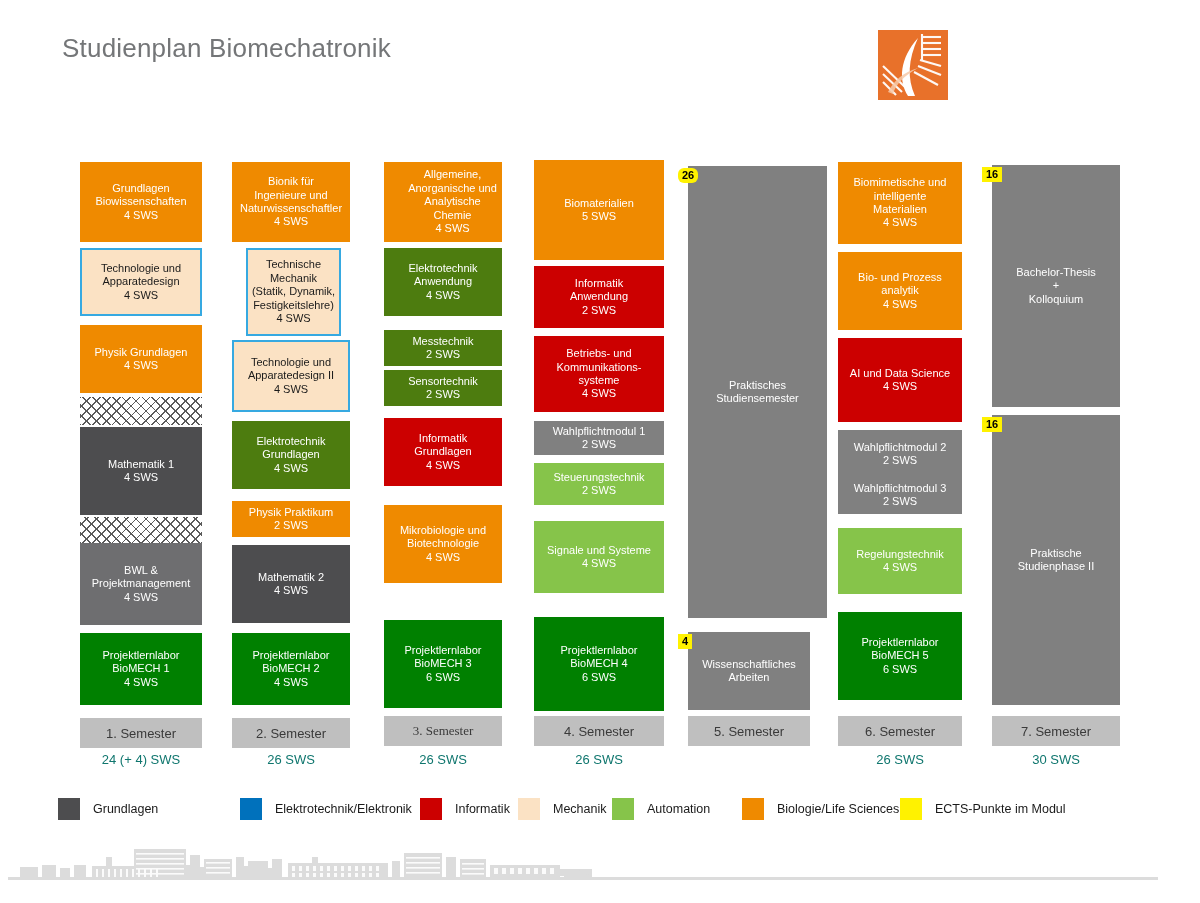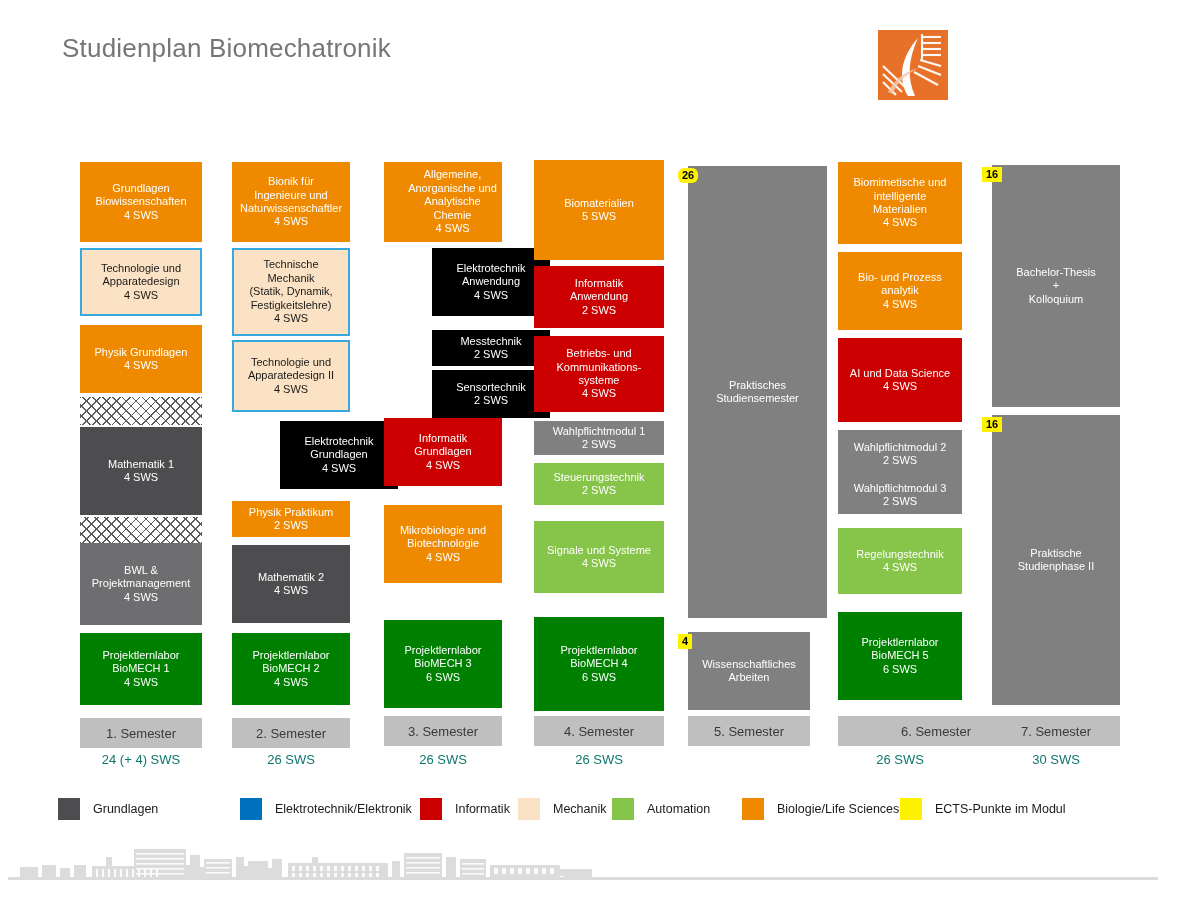--- a/index.html
+++ b/index.html
@@ -31,21 +31,21 @@
     text-align:center;
     font-size:11px;line-height:13.4px;
     color:#ffffff;
     padding:2px 3px;
     white-space:pre-line;
   }
   .b-bio{background:#EF8A00;}
   .b-grundlagen{background:#4D4D4F;}
   .b-grundlagen-light{background:#6E6E70;}
   .b-gray-mid{background:#808080;}
-  .b-et{background:#000000;margin-left:48px;}
+  .b-et{background:#4d7c0f;}
   .b-info{background:#CC0000;}
   .b-auto{background:#86C44A;}
   .b-proj{background:#008000;}
   .b-mech{background:#FBE2C4;border:2px solid #36A9E1;color:#1a1a1a;}
 
   .hatch{
     position:absolute;
     background-color:#ffffff;
     background-image:
       repeating-linear-gradient(45deg,#5a5a5a 0 1.2px,transparent 1.2px 7px),
@@ -131,21 +131,21 @@
 4 SWS</div>
       <div class="block b-proj" style="left: 80px; top: 633px; width: 122px; height: 72px;">Projektlernlabor
 BioMECH 1
 4 SWS</div>
       <div class="sem-label" style="left: 80px; top: 718px; width: 122px;">1. Semester</div>
       <div class="sem-total" style="left: 80px; top: 752px; width: 122px;">24 (+ 4) SWS</div>
       <div class="block b-bio" style="left: 232px; top: 162px; width: 118px; height: 80px;">Bionik für
 Ingenieure und
 Naturwissenschaftler
 4 SWS</div>
-      <div class="block b-mech" style="left: 232px; top: 248px; width: 118px; height: 88px;">Technische
+      <div class="block b-mech" style="left: 246px; top: 248px; width: 95px; height: 88px;">Technische
 Mechanik
 (Statik, Dynamik,
 Festigkeitslehre)
 4 SWS</div>
       <div class="block b-mech" style="left: 232px; top: 340px; width: 118px; height: 72px;">Technologie und
 Apparatedesign II
 4 SWS</div>
       <div class="block b-et" style="left: 232px; top: 421px; width: 118px; height: 68px;">Elektrotechnik
 Grundlagen
 4  SWS</div>
@@ -160,32 +160,32 @@
       <div class="sem-total" style="left: 232px; top: 752px; width: 118px;">26 SWS</div>
       <div class="block b-bio" style="left: 384px; top: 162px; width: 118px; height: 80px; padding-left: 22px;">Allgemeine,
 Anorganische und
 Analytische Chemie
 4 SWS</div>
       <div class="block b-et" style="left: 384px; top: 248px; width: 118px; height: 68px;">Elektrotechnik
 Anwendung
 4 SWS</div>
       <div class="block b-et" style="left: 384px; top: 330px; width: 118px; height: 36px;">Messtechnik
 2  SWS</div>
-      <div class="block b-et" style="left: 384px; top: 370px; width: 118px; height: 48px;">Sensortechnik
+      <div class="block b-et" style="left: 384px; top: 370px; width: 118px; height: 36px;">Sensortechnik
 2  SWS</div>
       <div class="block b-info" style="left: 384px; top: 418px; width: 118px; height: 68px;">Informatik
 Grundlagen
 4 SWS</div>
       <div class="block b-bio" style="left: 384px; top: 505px; width: 118px; height: 78px;">Mikrobiologie und
 Biotechnologie
 4 SWS</div>
       <div class="block b-proj" style="left: 384px; top: 620px; width: 118px; height: 88px;">Projektlernlabor
 BioMECH 3
 6 SWS</div>
-      <div class="sem-label" style="left: 384px; top: 716px; width: 118px;">3. Semester</div>
+      <div class="sem-label" style="left: 384px; top: 716px; width: 118px; font-family: Liberation Serif, serif;">3. Semester</div>
       <div class="sem-total" style="left: 384px; top: 752px; width: 118px;">26 SWS</div>
       <div class="block b-bio" style="left: 534px; top: 160px; width: 130px; height: 100px;">Biomaterialien
 5 SWS</div>
       <div class="block b-info" style="left: 534px; top: 266px; width: 130px; height: 62px;">Informatik
 Anwendung
 2  SWS</div>
       <div class="block b-info" style="left: 534px; top: 336px; width: 130px; height: 76px;">Betriebs- und
 Kommunikations-
 systeme
 4  SWS</div>
@@ -218,21 +218,21 @@
 4 SWS</div>
       <div class="block b-gray-mid" style="left: 838px; top: 430px; width: 124px; height: 48px;">Wahlpflichtmodul 2
 2 SWS</div>
       <div class="block b-gray-mid" style="left: 838px; top: 476px; width: 124px; height: 38px;">Wahlpflichtmodul 3
 2 SWS</div>
       <div class="block b-auto" style="left: 838px; top: 528px; width: 124px; height: 66px;">Regelungstechnik
 4 SWS</div>
       <div class="block b-proj" style="left: 838px; top: 612px; width: 124px; height: 88px;">Projektlernlabor
 BioMECH 5
 6 SWS</div>
-      <div class="sem-label" style="left: 838px; top: 716px; width: 124px; padding-left: 36px;">6. Semester</div>
+      <div class="sem-label" style="left: 838px; top: 716px; width: 124px;">6. Semester</div>
       <div class="sem-total" style="left: 838px; top: 752px; width: 124px;">26 SWS</div>
       <div class="block b-gray-mid" style="left: 992px; top: 165px; width: 128px; height: 242px;">Bachelor-Thesis
 +
 Kolloquium</div>
       <div class="ects" style="left: 982px; top: 167px;">16</div>
       <div class="block b-gray-mid" style="left: 992px; top: 415px; width: 128px; height: 290px;">Praktische
 Studienphase II</div>
       <div class="ects" style="left: 982px; top: 417px;">16</div>
       <div class="sem-label" style="left: 992px; top: 716px; width: 128px;">7. Semester</div>
       <div class="sem-total" style="left: 992px; top: 752px; width: 128px;">30 SWS</div>

